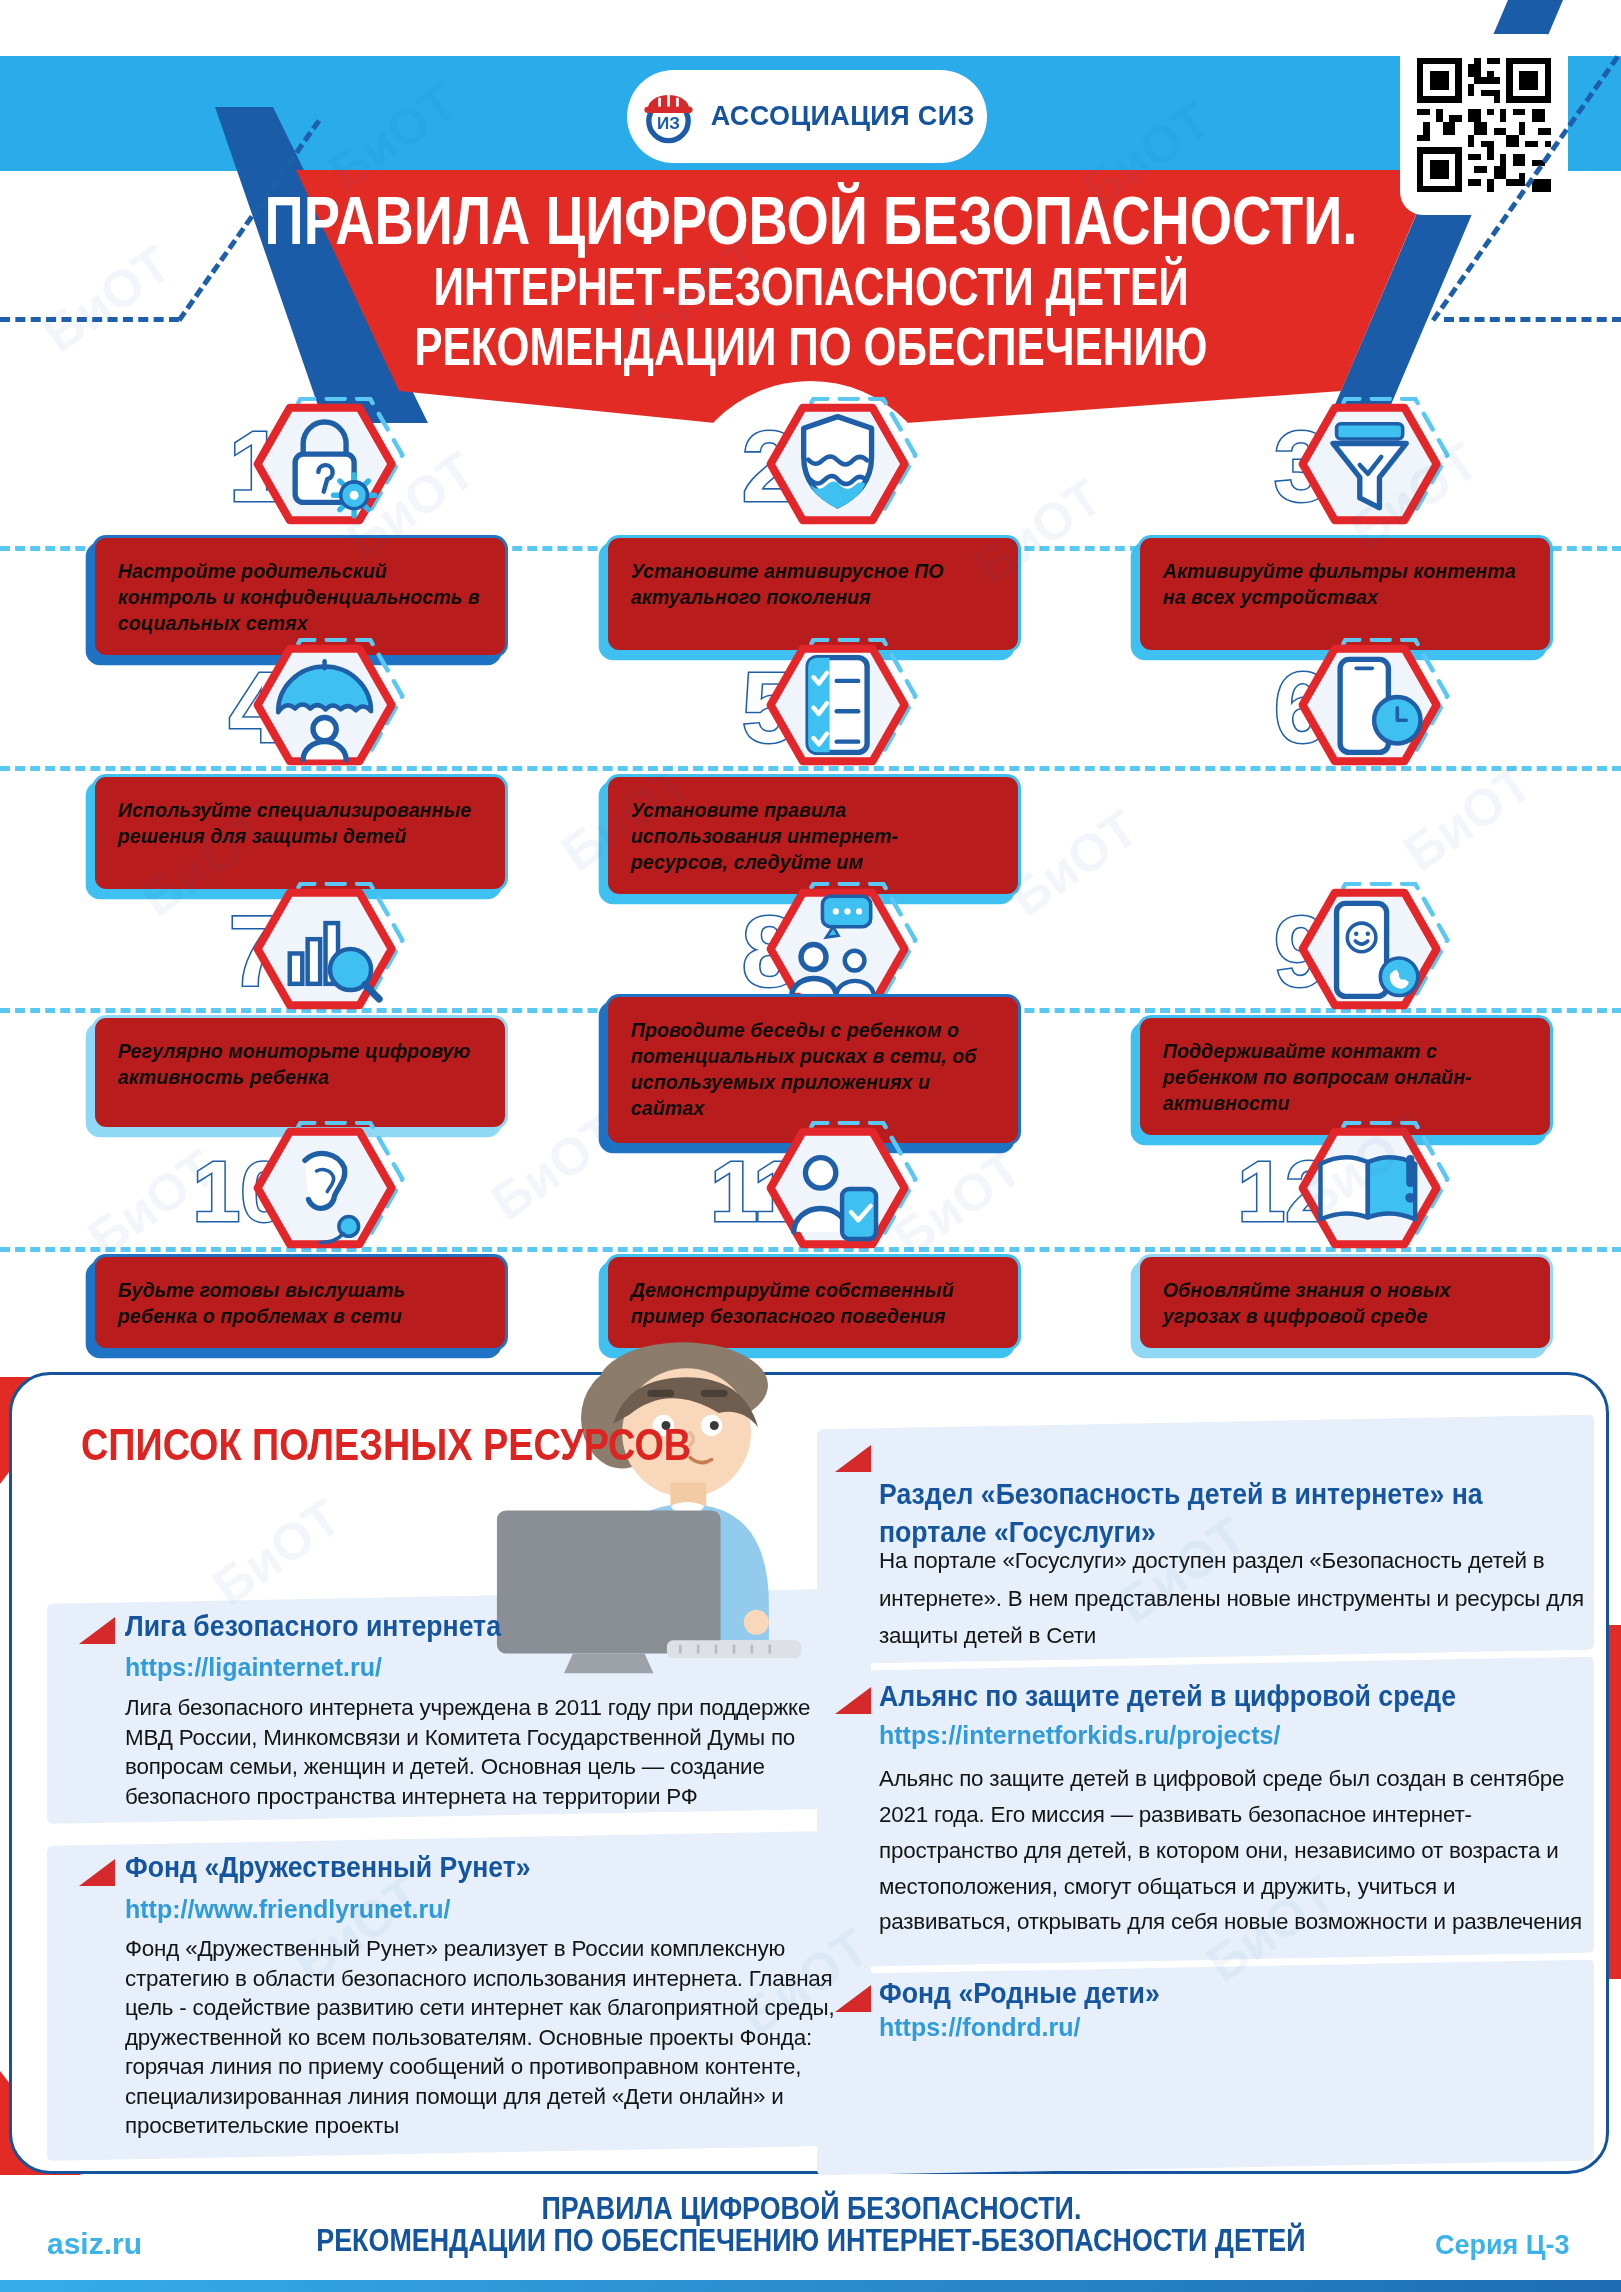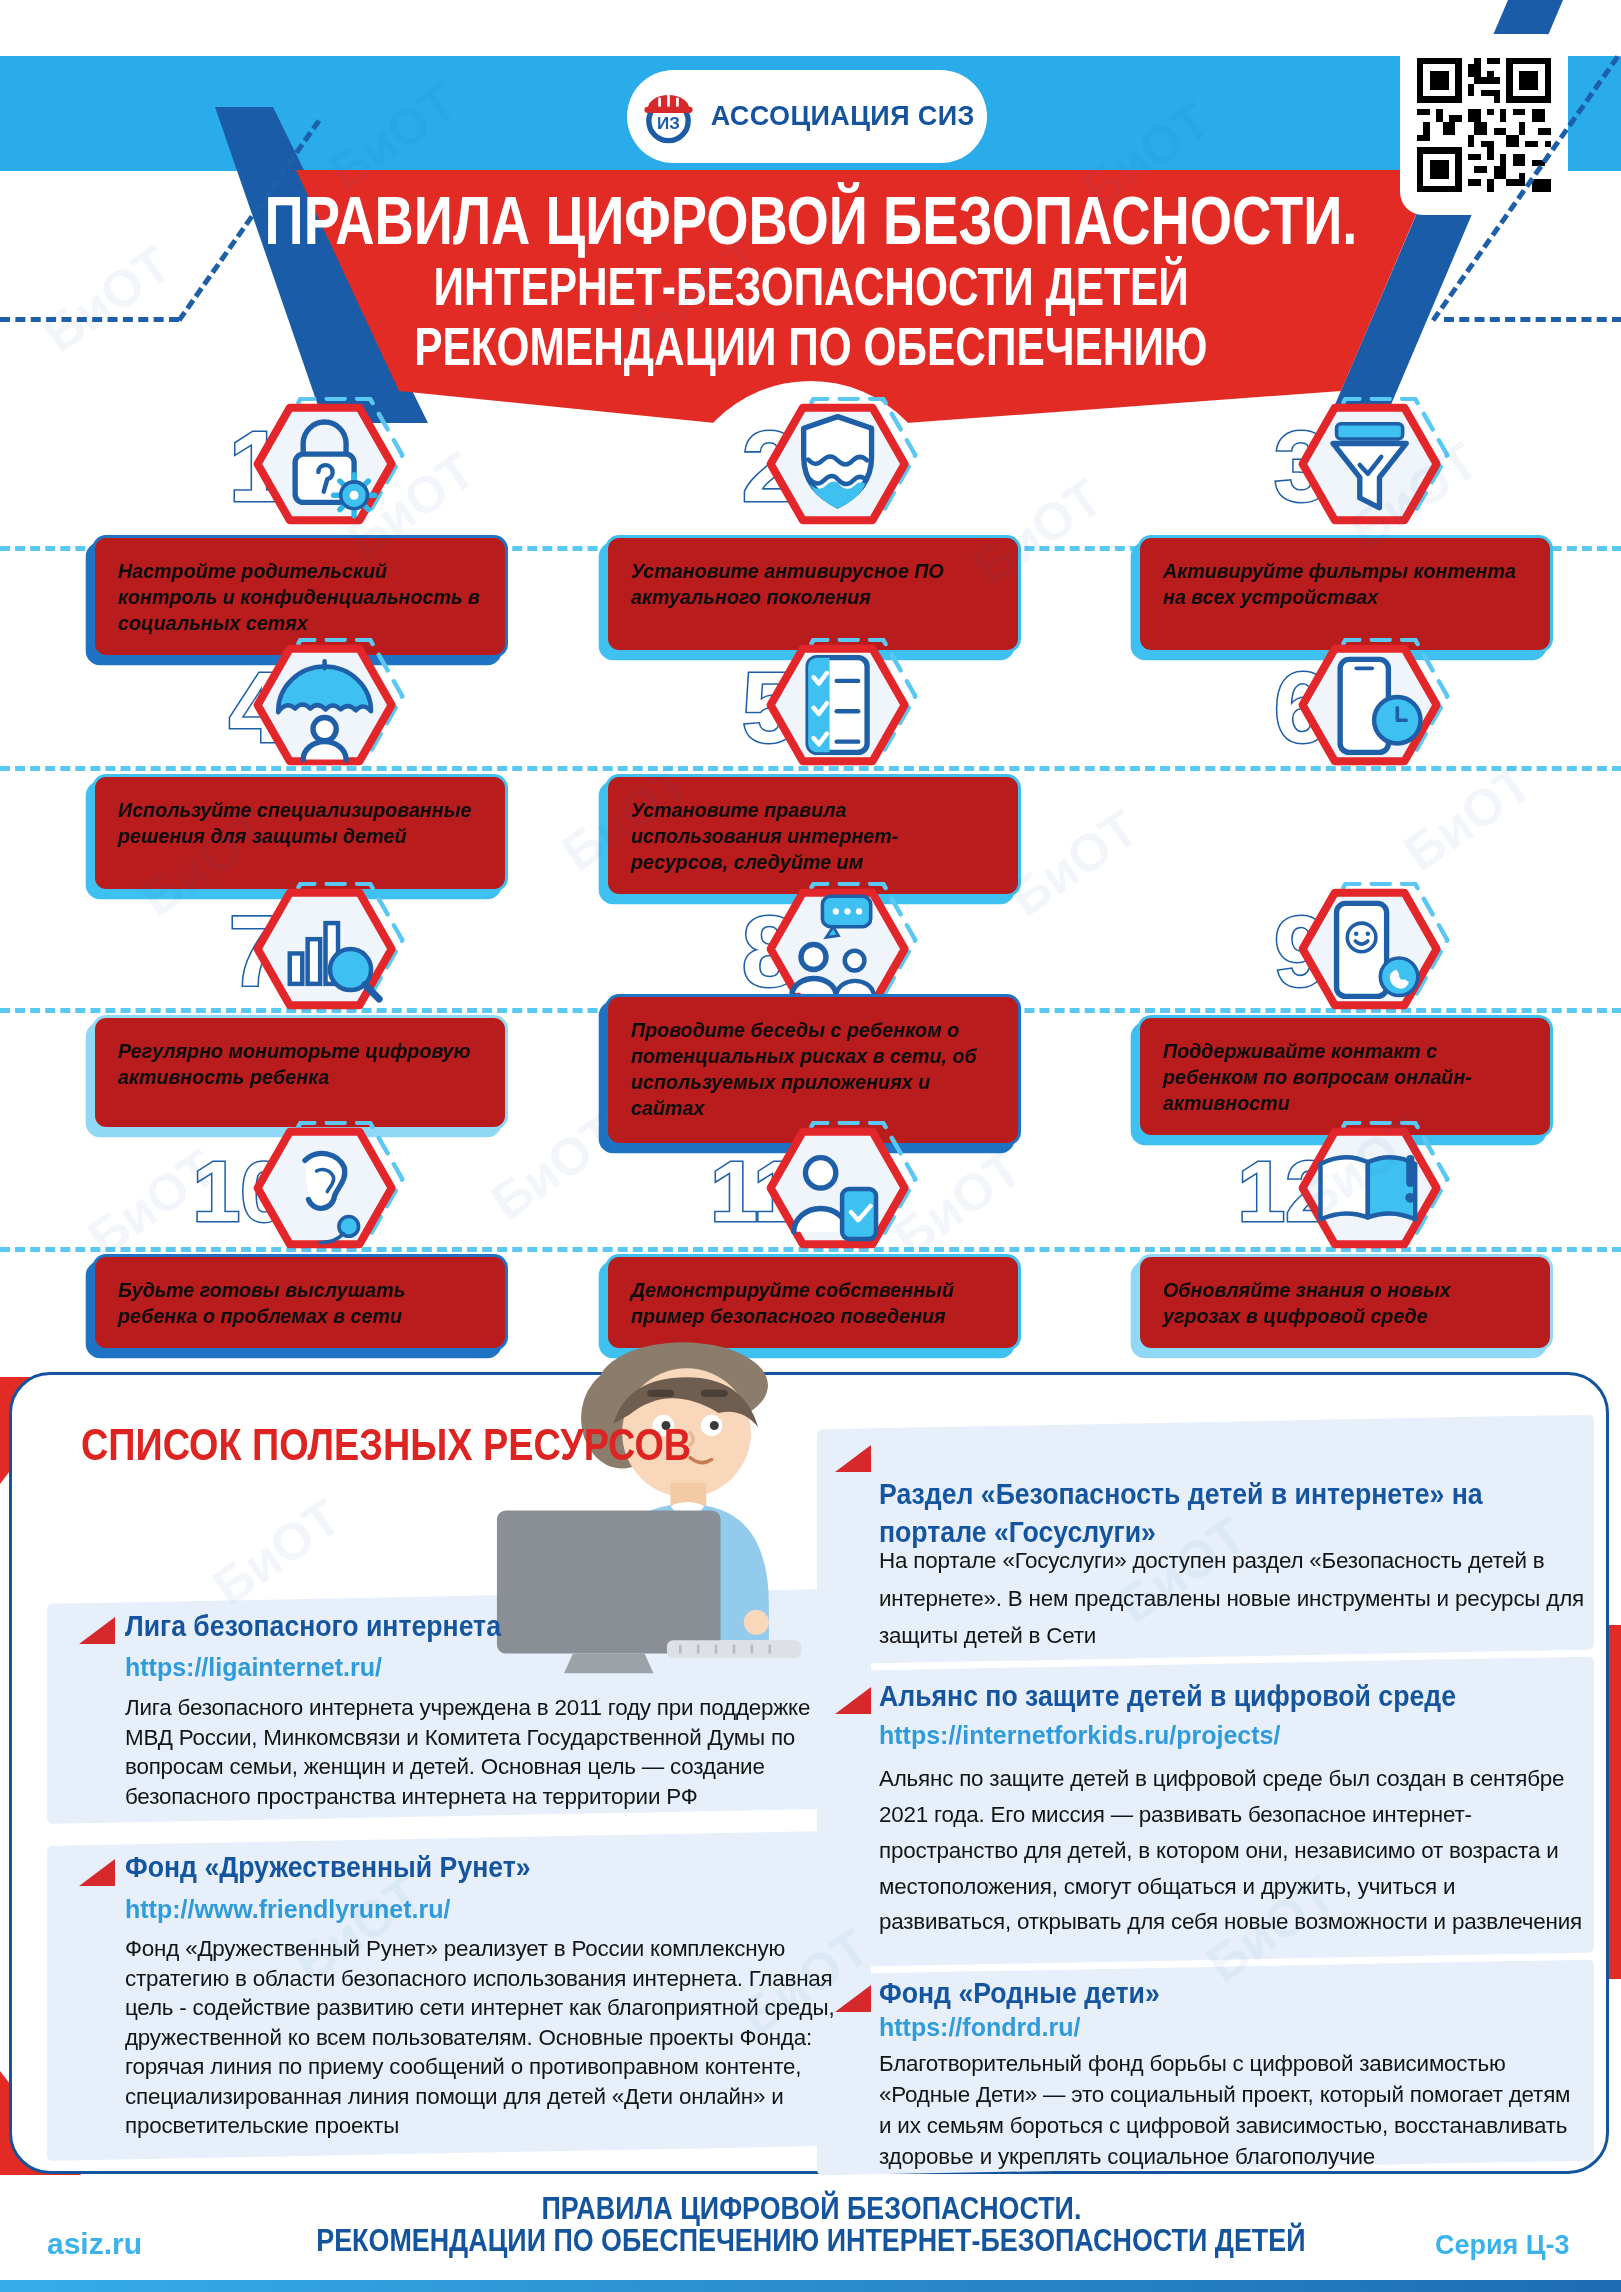--- a/index.html
+++ b/index.html
@@ -431,21 +431,20 @@
     <span>Альянс по защите детей в цифровой среде</span>
   </div>
   <a class="res-url" style="left:879px;top:1721px;" href="#">https://internetforkids.ru/projects/</a>
   <div class="res-desc" style="left:879px;top:1761px;width:708px;line-height:1.6;">Альянс по защите детей в цифровой среде был создан в сентябре 2021 года. Его миссия — развивать безопасное интернет-пространство для детей, в котором они, независимо от возраста и местоположения, смогут общаться и дружить, учиться и развиваться, открывать для себя новые возможности и развлечения</div>
 
   <div class="tri" style="left:835px;top:1985px;"></div>
   <div class="res-title" style="left:879px;top:1974px;width:708px;">
     <span>Фонд «Родные дети»</span>
   </div>
   <a class="res-url" style="left:879px;top:2013px;" href="#">https://fondrd.ru/</a>
-  <div class="res-desc" style="left:879px;top:2049px;width:708px;line-height:1.38;">Благотворительный фонд борьбы с цифровой зависимостью «Родные Дети» — это социальный проект, который помогает детям и их семьям бороться с цифровой зависимостью, восстанавливать здоровье и укреплять социальное благополучие</div>
 
   <div class="f-site">asiz.ru</div>
   <div class="footer-center">
     <div><span>ПРАВИЛА ЦИФРОВОЙ БЕЗОПАСНОСТИ.</span></div>
     <div><span>РЕКОМЕНДАЦИИ ПО ОБЕСПЕЧЕНИЮ ИНТЕРНЕТ-БЕЗОПАСНОСТИ ДЕТЕЙ</span></div>
   </div>
   <div class="f-series">Серия Ц-3</div>
   <div class="f-bar"></div>
 
   <span class="wm" style="left:36px;top:269px;">БиОТ</span>

